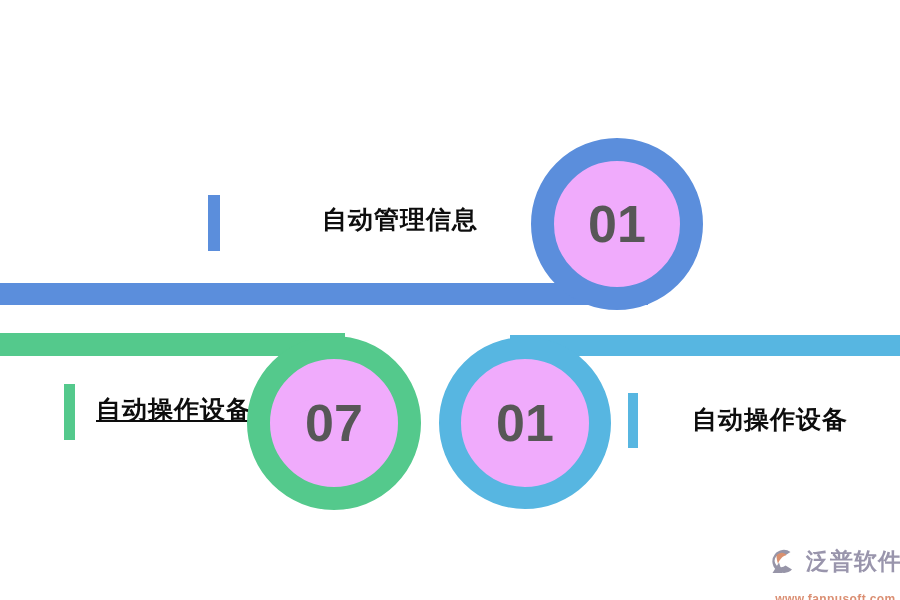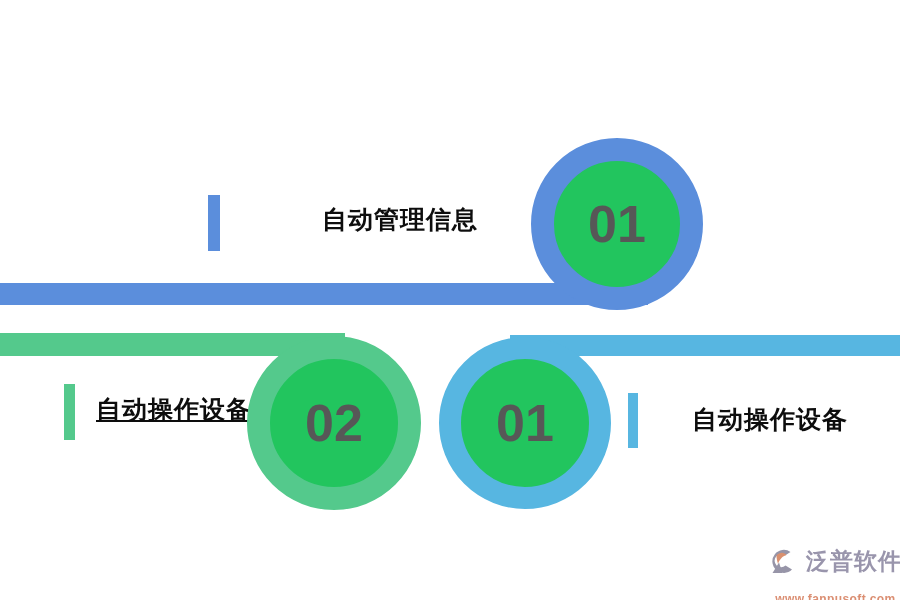--- a/index.html
+++ b/index.html
@@ -11,21 +11,21 @@
     overflow: hidden;
     font-family: "Liberation Sans", "DejaVu Sans", sans-serif;
   }
   
   .hline { position: absolute; background: var(--c); }
   .ring  {
     position: absolute;
     border-radius: 50%;
     border-style: solid;
     border-color: var(--c);
-    background: #22c55e;
+    background: #f0abfc;
     box-sizing: border-box;
     display: flex;
     align-items: center;
     justify-content: center;
   }
   .num {
     color: var(--num-color, #575757);
     font-weight: bold;
     font-size: 52px;
     letter-spacing: 0px;
@@ -94,21 +94,21 @@
     <div class="ring">
       <span class="num">01</span>
     </div>
   </div>
 
   <div class="step s2" style="--c: #54C98C;">
     <div class="hline"></div>
     <div class="bar"></div>
     <div class="label">自动操作设备</div>
     <div class="ring">
-      <span class="num">02</span>
+      <span class="num">07</span>
     </div>
   </div>
 
   <div class="step s3" style="--c: #57B6E1;">
     <div class="hline"></div>
     <div class="bar"></div>
     <div class="label">自动操作设备</div>
     <div class="ring">
       <span class="num">01</span>
     </div>

